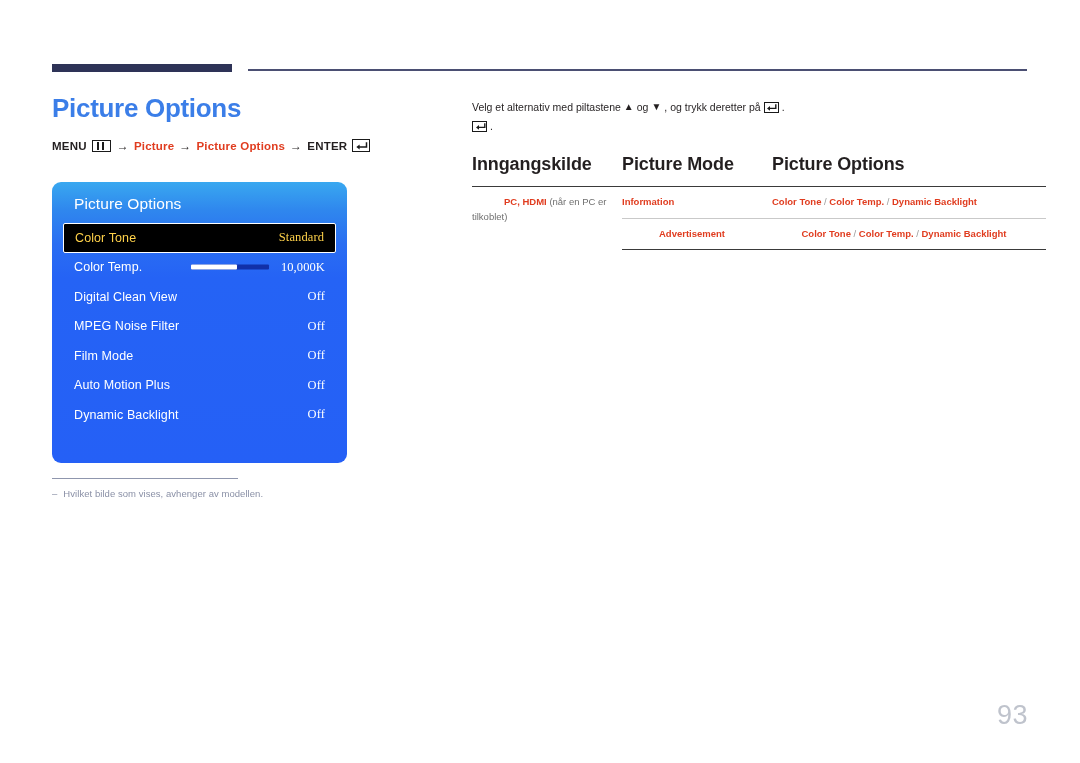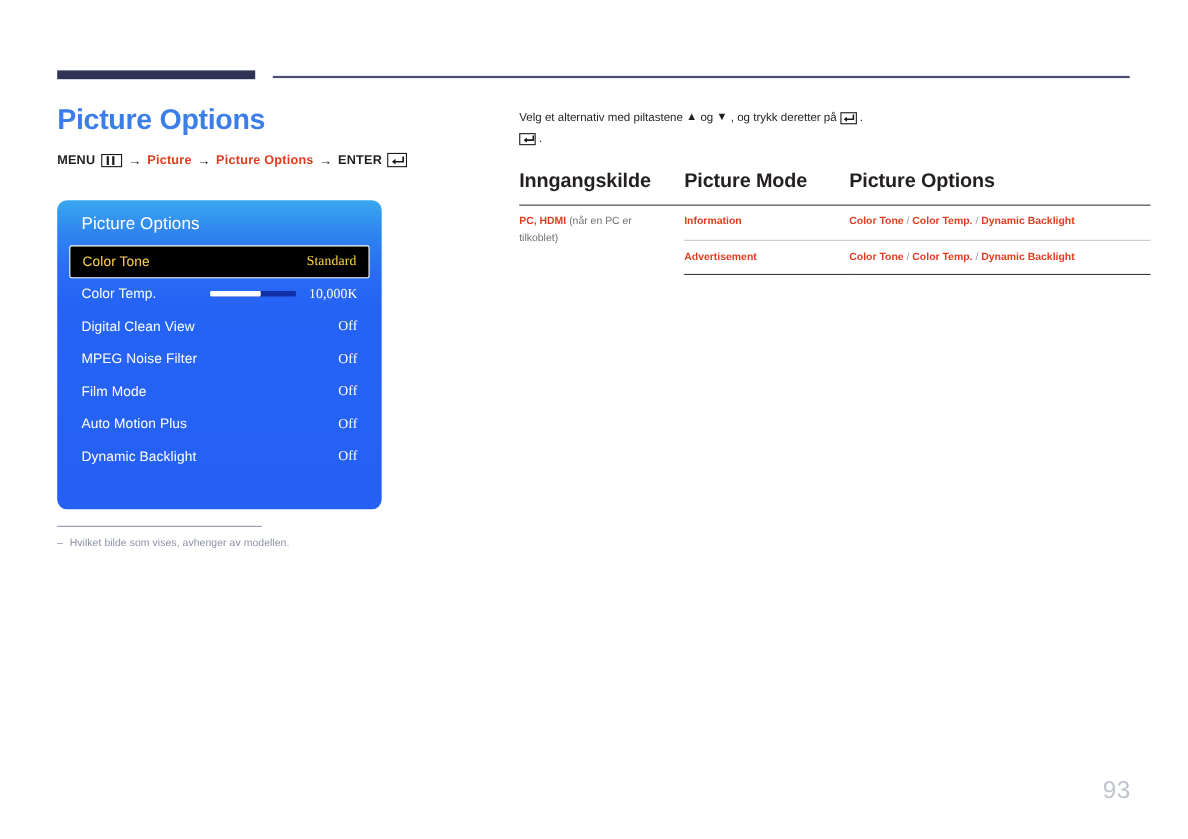--- a/index.html
+++ b/index.html
@@ -226,35 +226,35 @@
     vertical-align: top;
     padding: 8px 10px 8px 0;
     font-size: 9.5px;
     line-height: 1.5;
   }
   .col-source { width: 150px; }
   .col-mode   { width: 150px; }
   .col-opts   { width: 274px; }
 
   .cell-source { color: #6f6f6f; }
-  .cell-source .hl { color: #e03c1f; font-weight: bold; }
+  .cell-source .hl { color: #e03c1f; font-weight: bold; margin-left: 32px; }
   .cell-mode { color: #e03c1f; font-weight: bold; font-size: 10px; margin-left: 30px; }
   .cell-opts { color: #e03c1f; font-weight: bold; font-size: 10px; margin-left: 36px; }
   .cell-opts .sep { color: #9a9a9a; font-weight: normal; }
 
   tr.row-1 td.cell-mode,
   tr.row-1 td.cell-opts { border-bottom: 1px solid #c9c9c9; }
-  tr.row-2 td { border-bottom: 1.3px solid #3a3a3a; }
+  tr.row-2 td { border-bottom: 1.3px solid #3a3a3a; text-align: center; }
   tr.row-1 td.cell-source { border-bottom: none; }
 
   
   .page-number {
     position: absolute;
     right: 52px; bottom: 32px;
-    font-size: 22px;
+    font-size: 27px;
     color: #bfc3cc;
     letter-spacing: 0.5px;
   }
 </style>
 </head>
 <body>
 
 <div class="top-rules">
   <div class="rule-thick"></div>
   <div class="rule-thin"></div>

